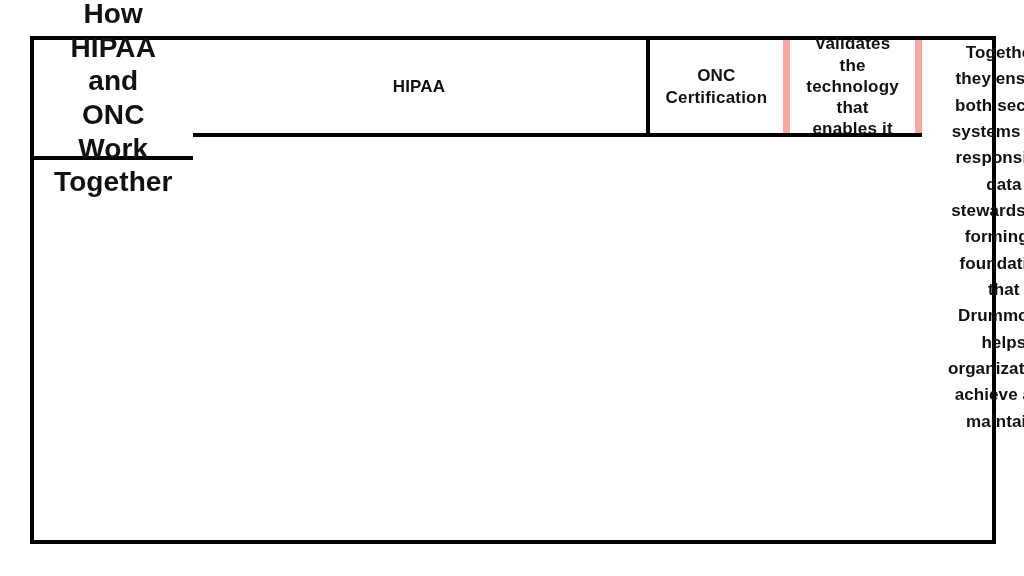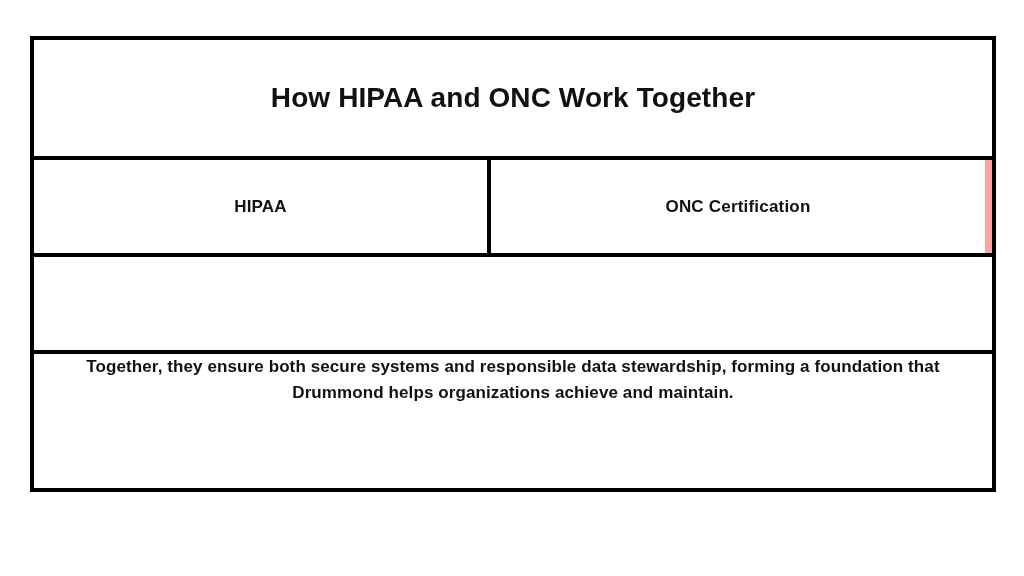--- a/index.html
+++ b/index.html
@@ -21,26 +21,26 @@
     height: 576px;
     background: #ffffff;
   }
 
   
   .comparison-table {
     position: absolute;
     left: 30px;
     top: 36px;
     width: 966px;
-    height: 456px;
+    height: 508px;
     box-sizing: border-box;
     border: 4px solid #000000;
     background: #ffffff;
     display: flex;
-    flex-direction: column;
+    flex-direction: row;
   }
 
   
   .table-row-title {
     box-sizing: border-box;
     height: 120px;
     border-bottom: 4px solid #000000;
     display: flex;
     align-items: center;
     justify-content: center;
@@ -124,20 +124,23 @@
     <div class="table-row-split">
       <div class="cell cell-left">
         <span class="cell-label">HIPAA</span>
       </div>
       <div class="cell cell-right">
         <span class="cell-label">ONC Certification</span>
       </div>
     </div>
 
     <div class="table-row-split">
+      <div class="cell cell-right">
+        <span class="cell-label">Validates the technology that enables it</span>
+      </div>
     </div>
 
     <div class="table-row-summary">
       <div class="summary-text">Together, they ensure both secure systems and responsible data stewardship, forming a foundation that Drummond helps organizations achieve and maintain.</div>
     </div>
 
   </div>
 
 </div>
 

